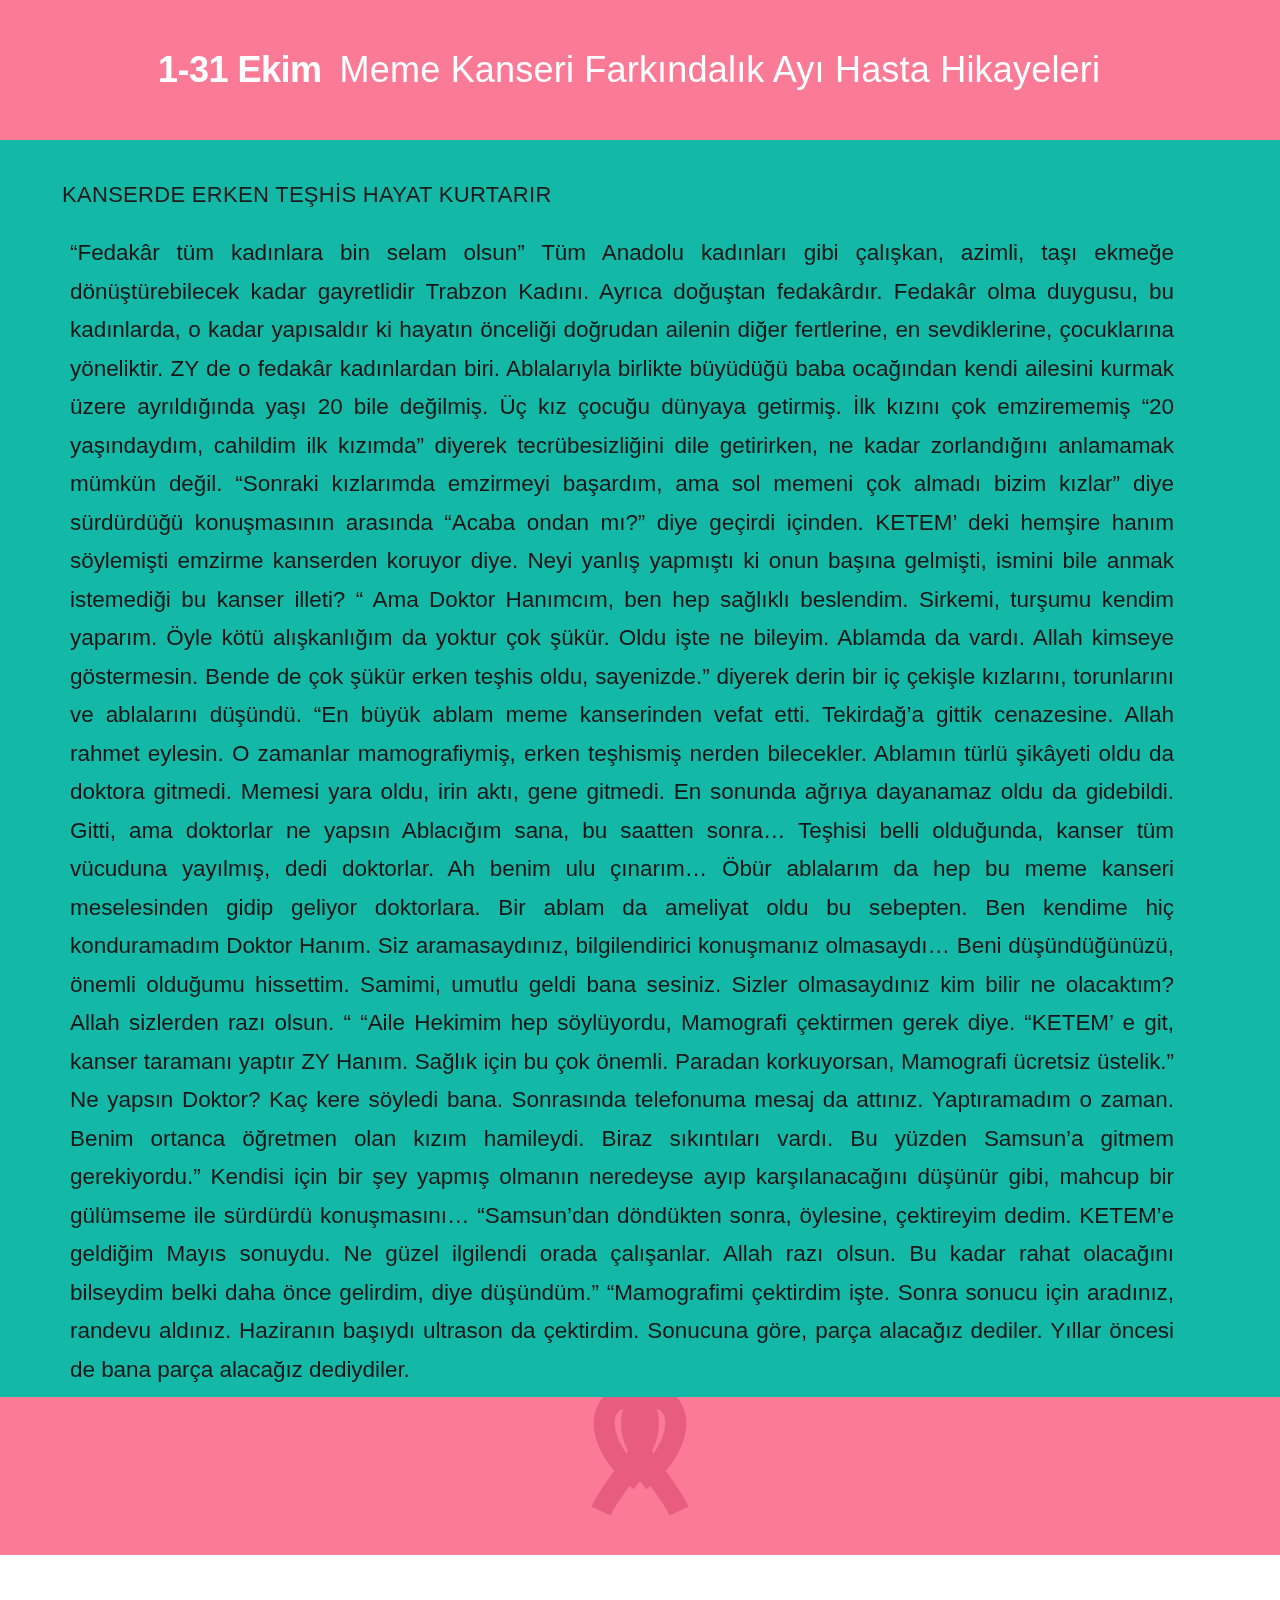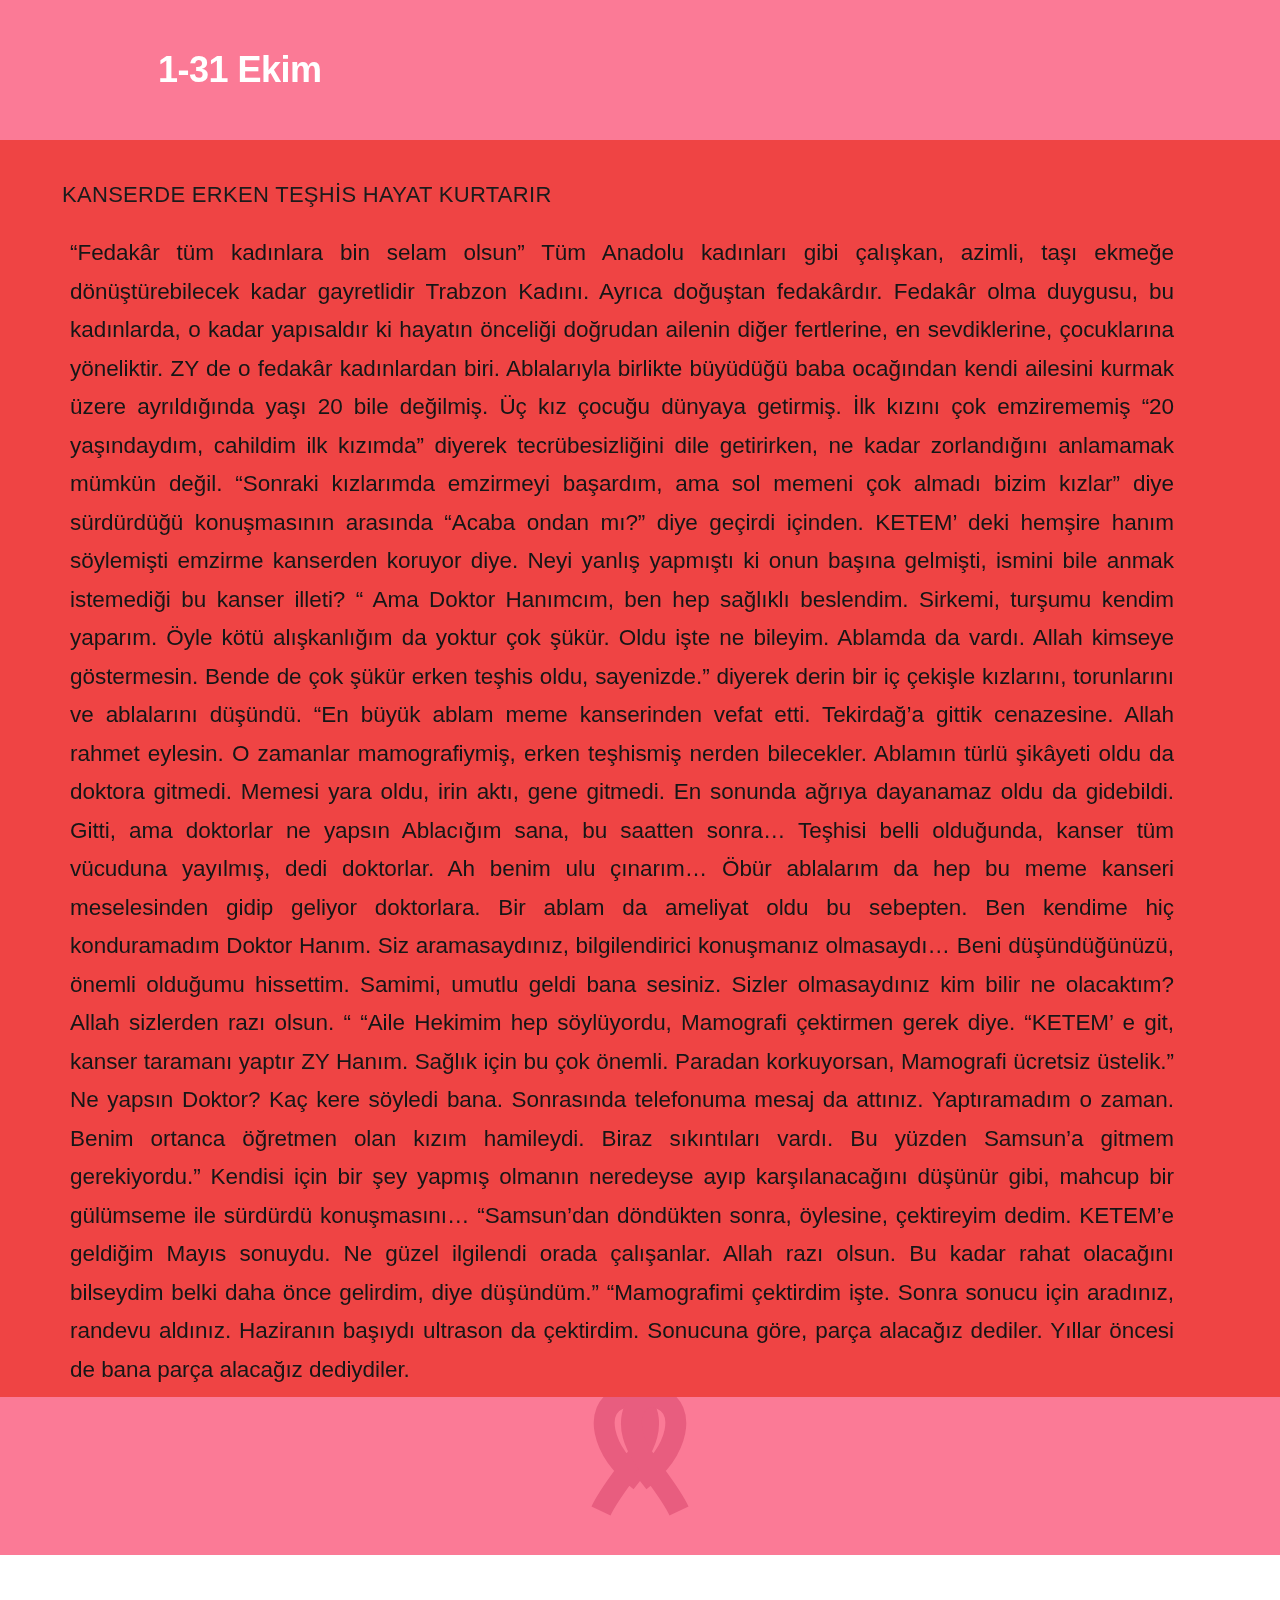--- a/index.html
+++ b/index.html
@@ -53,21 +53,21 @@
     letter-spacing: 0.2px;
     color: #ffffff;
     margin-left: 18px;
   }
 
   
   .content {
     flex: 1 1 auto;
     box-sizing: border-box;
     padding: 42px 98px 0 62px;
-    background: #ef4444;
+    background: #14b8a6;
   }
   .story-heading {
     font-size: 22px;
     font-weight: 400;
     color: #1b1b1b;
     letter-spacing: 0.3px;
     margin: 0 0 26px 0;
     line-height: 1.2;
   }
   .story-body {
@@ -107,20 +107,21 @@
   }
 </style>
 </head>
 <body>
 
 <div class="page">
 
   <header class="header-band">
     <div class="header-title">
       <span class="header-date">1-31 Ekim</span>
+      <span class="header-subtitle">Meme Kanseri Farkındalık Ayı Hasta Hikayeleri</span>
     </div>
   </header>
 
   <main class="content">
     <h1 class="story-heading">KANSERDE ERKEN TEŞHİS HAYAT KURTARIR</h1>
     <p class="story-body">“Fedakâr tüm kadınlara bin selam olsun” Tüm Anadolu kadınları gibi çalışkan, azimli, taşı ekmeğe dönüştürebilecek kadar gayretlidir Trabzon Kadını. Ayrıca doğuştan fedakârdır. Fedakâr olma duygusu, bu kadınlarda, o kadar yapısaldır ki hayatın önceliği doğrudan ailenin diğer fertlerine, en sevdiklerine, çocuklarına yöneliktir. ZY de o fedakâr kadınlardan biri. Ablalarıyla birlikte büyüdüğü baba ocağından kendi ailesini kurmak üzere ayrıldığında yaşı 20 bile değilmiş. Üç kız çocuğu dünyaya getirmiş. İlk kızını çok emzirememiş “20 yaşındaydım, cahildim ilk kızımda” diyerek tecrübesizliğini dile getirirken, ne kadar zorlandığını anlamamak mümkün değil. “Sonraki kızlarımda emzirmeyi başardım, ama sol memeni çok almadı bizim kızlar” diye sürdürdüğü konuşmasının arasında “Acaba ondan mı?” diye geçirdi içinden. KETEM’ deki hemşire hanım söylemişti emzirme kanserden koruyor diye. Neyi yanlış yapmıştı ki onun başına gelmişti, ismini bile anmak istemediği bu kanser illeti? “ Ama Doktor Hanımcım, ben hep sağlıklı beslendim. Sirkemi, turşumu kendim yaparım. Öyle kötü alışkanlığım da yoktur çok şükür. Oldu işte ne bileyim. Ablamda da vardı. Allah kimseye göstermesin. Bende de çok şükür erken teşhis oldu, sayenizde.” diyerek derin bir iç çekişle kızlarını, torunlarını ve ablalarını düşündü. “En büyük ablam meme kanserinden vefat etti. Tekirdağ’a gittik cenazesine. Allah rahmet eylesin. O zamanlar mamografiymiş, erken teşhismiş nerden bilecekler. Ablamın türlü şikâyeti oldu da doktora gitmedi. Memesi yara oldu, irin aktı, gene gitmedi. En sonunda ağrıya dayanamaz oldu da gidebildi. Gitti, ama doktorlar ne yapsın Ablacığım sana, bu saatten sonra… Teşhisi belli olduğunda, kanser tüm vücuduna yayılmış, dedi doktorlar. Ah benim ulu çınarım… Öbür ablalarım da hep bu meme kanseri meselesinden gidip geliyor doktorlara. Bir ablam da ameliyat oldu bu sebepten. Ben kendime hiç konduramadım Doktor Hanım. Siz aramasaydınız, bilgilendirici konuşmanız olmasaydı… Beni düşündüğünüzü, önemli olduğumu hissettim. Samimi, umutlu geldi bana sesiniz. Sizler olmasaydınız kim bilir ne olacaktım? Allah sizlerden razı olsun. “ “Aile Hekimim hep söylüyordu, Mamografi çektirmen gerek diye. “KETEM’ e git, kanser taramanı yaptır ZY Hanım. Sağlık için bu çok önemli. Paradan korkuyorsan, Mamografi ücretsiz üstelik.” Ne yapsın Doktor? Kaç kere söyledi bana. Sonrasında telefonuma mesaj da attınız. Yaptıramadım o zaman. Benim ortanca öğretmen olan kızım hamileydi. Biraz sıkıntıları vardı. Bu yüzden Samsun’a gitmem gerekiyordu.” Kendisi için bir şey yapmış olmanın neredeyse ayıp karşılanacağını düşünür gibi, mahcup bir gülümseme ile sürdürdü konuşmasını… “Samsun’dan döndükten sonra, öylesine, çektireyim dedim. KETEM’e geldiğim Mayıs sonuydu. Ne güzel ilgilendi orada çalışanlar. Allah razı olsun. Bu kadar rahat olacağını bilseydim belki daha önce gelirdim, diye düşündüm.” “Mamografimi çektirdim işte. Sonra sonucu için aradınız, randevu aldınız. Haziranın başıydı ultrason da çektirdim. Sonucuna göre, parça alacağız dediler. Yıllar öncesi de bana parça alacağız dediydiler.</p>
   </main>
 
   <footer class="footer-band">
     <div class="ribbon-wrap">

